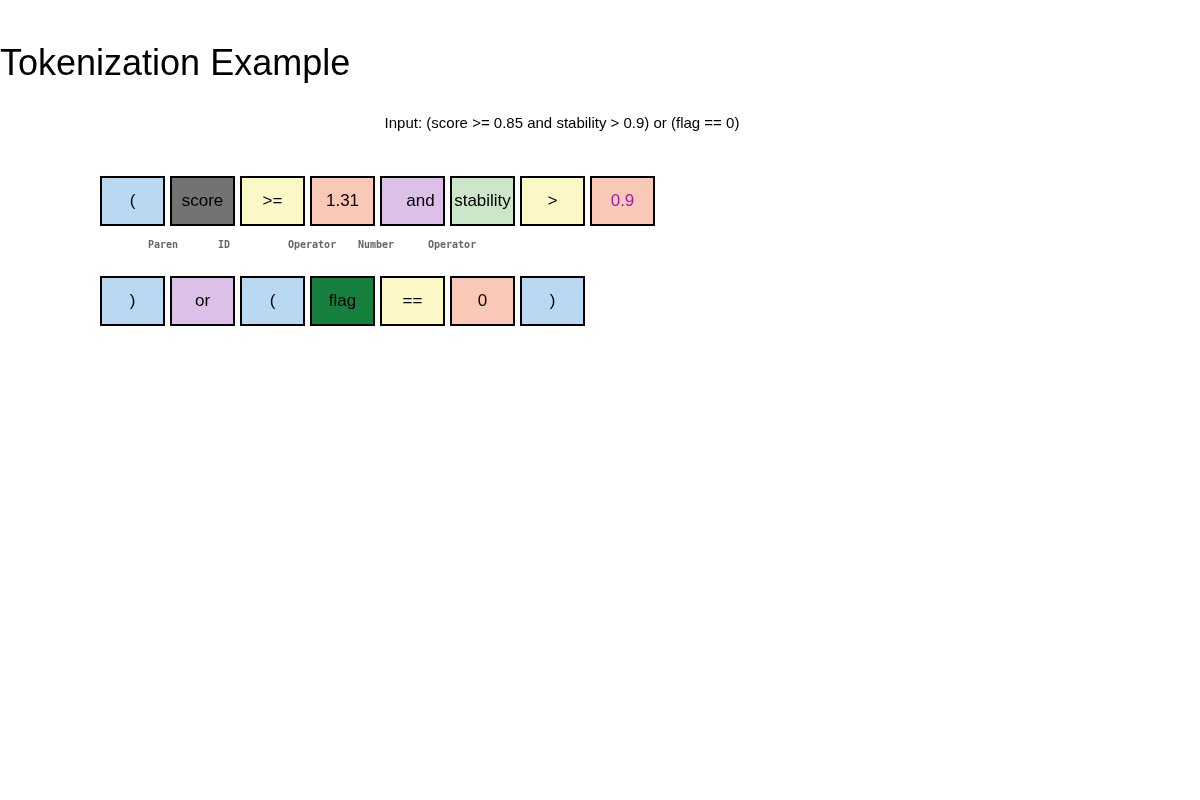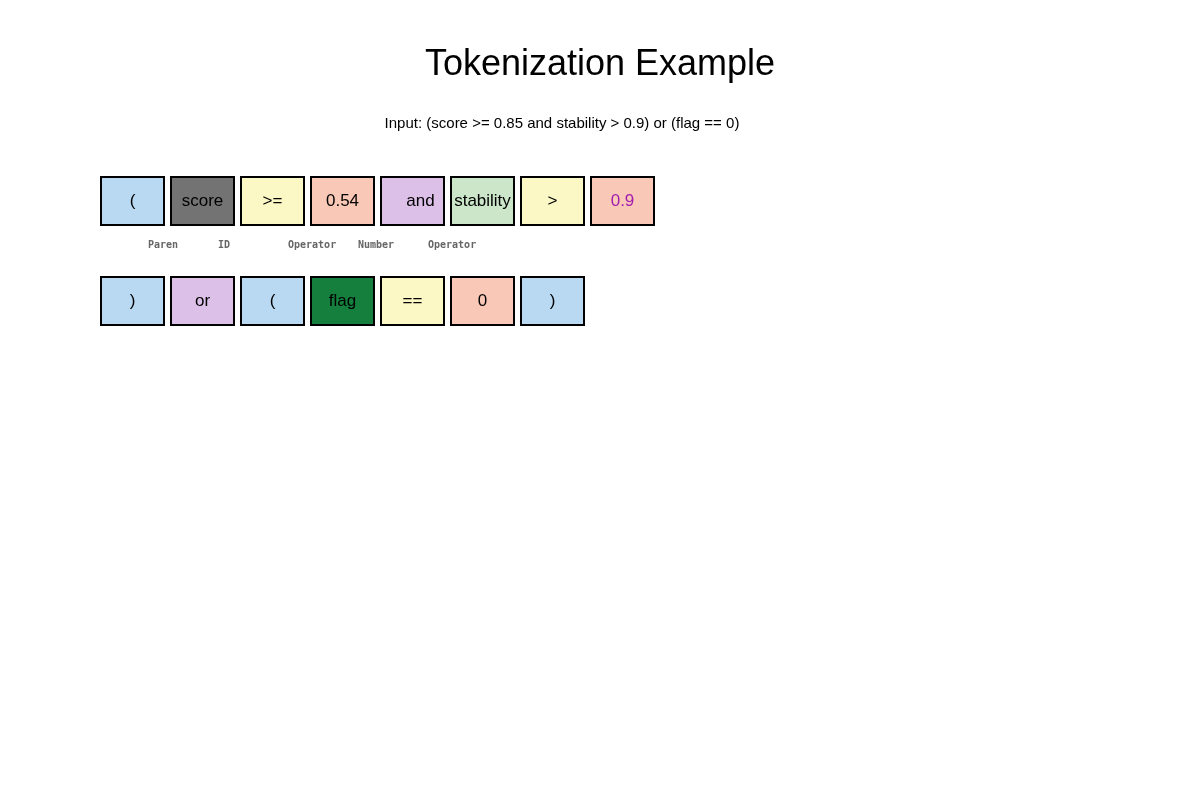--- a/index.html
+++ b/index.html
@@ -13,21 +13,20 @@
     position: relative;
     overflow: hidden;
     font-family: "Liberation Sans", sans-serif;
     color: #000000;
   }
   .figure-title {
     position: absolute;
     top: 42px;
     left: 0;
     width: 1200px;
-    text-align: center;
     font-size: 36px;
     font-weight: 400;
     letter-spacing: 0px;
   }
   .figure-subtitle {
     position: absolute;
     top: 114px;
     left: 0;
     width: 1124px;
     text-align: center;
@@ -64,21 +63,21 @@
 
 <div class="figure-subtitle">Input: (score &gt;= 0.85 and stability &gt; 0.9) or (flag == 0)</div>
 
 <div id="tokens-layer">
     <div class="token-box" style="left: 100px; top: 176px; background: rgb(185, 216, 242); border-color: rgb(0, 0, 0); color: rgb(0, 0, 0);">(</div>
     <div class="token-label" style="left: 130px; top: 239px; color: rgb(102, 102, 102);">Paren</div>
     <div class="token-box" style="left: 170px; top: 176px; background: #737373; border-color: rgb(0, 0, 0); color: rgb(0, 0, 0);">score</div>
     <div class="token-label" style="left: 200px; top: 239px; color: rgb(102, 102, 102);">ID</div>
     <div class="token-box" style="left: 240px; top: 176px; background: rgb(252, 248, 198); border-color: rgb(0, 0, 0); color: rgb(0, 0, 0);">&gt;=</div>
     <div class="token-label" style="left: 270px; top: 239px; color: rgb(102, 102, 102);">Operator</div>
-    <div class="token-box" style="left: 310px; top: 176px; background: rgb(250, 200, 182); border-color: rgb(0, 0, 0); color: rgb(0, 0, 0);">0.54</div>
+    <div class="token-box" style="left: 310px; top: 176px; background: rgb(250, 200, 182); border-color: rgb(0, 0, 0); color: rgb(0, 0, 0);">1.31</div>
     <div class="token-label" style="left: 340px; top: 239px; color: rgb(102, 102, 102);">Number</div>
     <div class="token-box" style="left: 380px; top: 176px; background: rgb(220, 192, 232); border-color: rgb(0, 0, 0); color: rgb(0, 0, 0); padding-left: 16px;">and</div>
     <div class="token-label" style="left: 410px; top: 239px; color: rgb(102, 102, 102);">Operator</div>
     <div class="token-box" style="left: 450px; top: 176px; background: rgb(203, 230, 201); border-color: rgb(0, 0, 0); color: rgb(0, 0, 0);">stability</div>
     <div class="token-box" style="left: 520px; top: 176px; background: rgb(252, 248, 198); border-color: rgb(0, 0, 0); color: rgb(0, 0, 0);">&gt;</div>
     <div class="token-box" style="left: 590px; top: 176px; background: rgb(250, 200, 182); border-color: rgb(0, 0, 0); color: #a21caf;">0.9</div>
     <div class="token-box" style="left: 100px; top: 276px; background: rgb(185, 216, 242); border-color: rgb(0, 0, 0); color: rgb(0, 0, 0);">)</div>
     <div class="token-box" style="left: 170px; top: 276px; background: rgb(220, 192, 232); border-color: rgb(0, 0, 0); color: rgb(0, 0, 0);">or</div>
     <div class="token-box" style="left: 240px; top: 276px; background: rgb(185, 216, 242); border-color: rgb(0, 0, 0); color: rgb(0, 0, 0);">(</div>
     <div class="token-box" style="left: 310px; top: 276px; background: #15803d; border-color: rgb(0, 0, 0); color: rgb(0, 0, 0);">flag</div>

